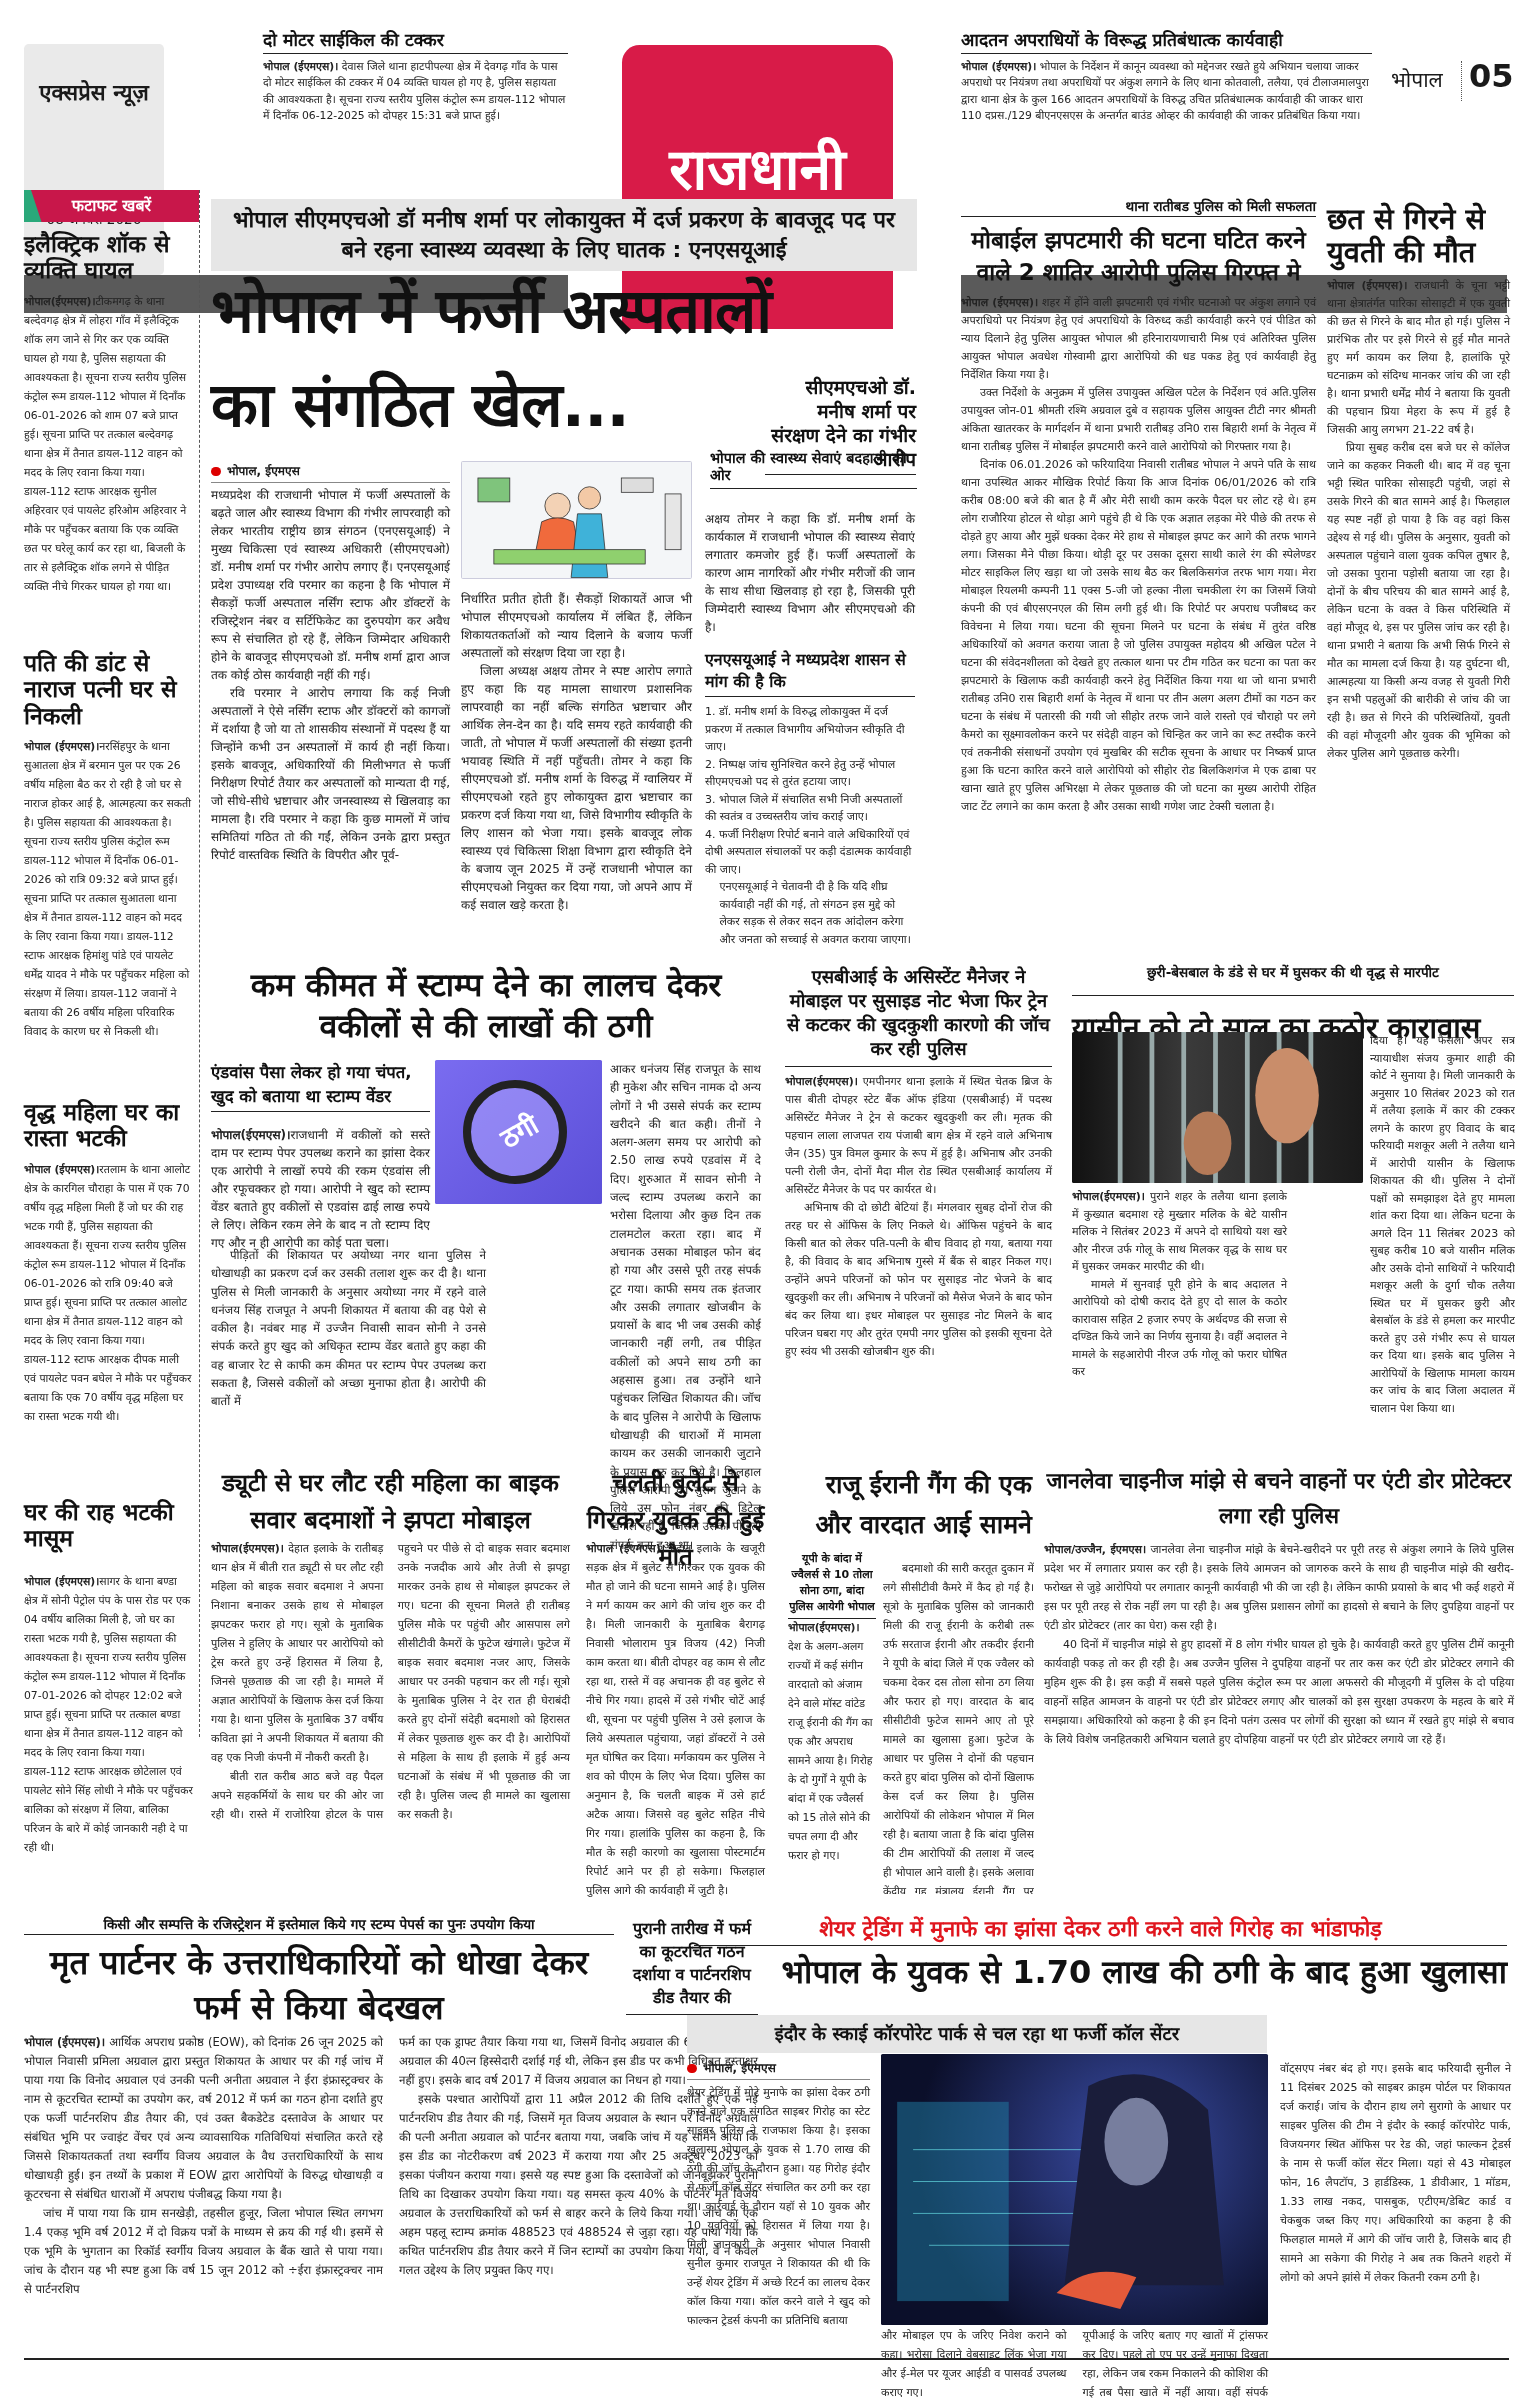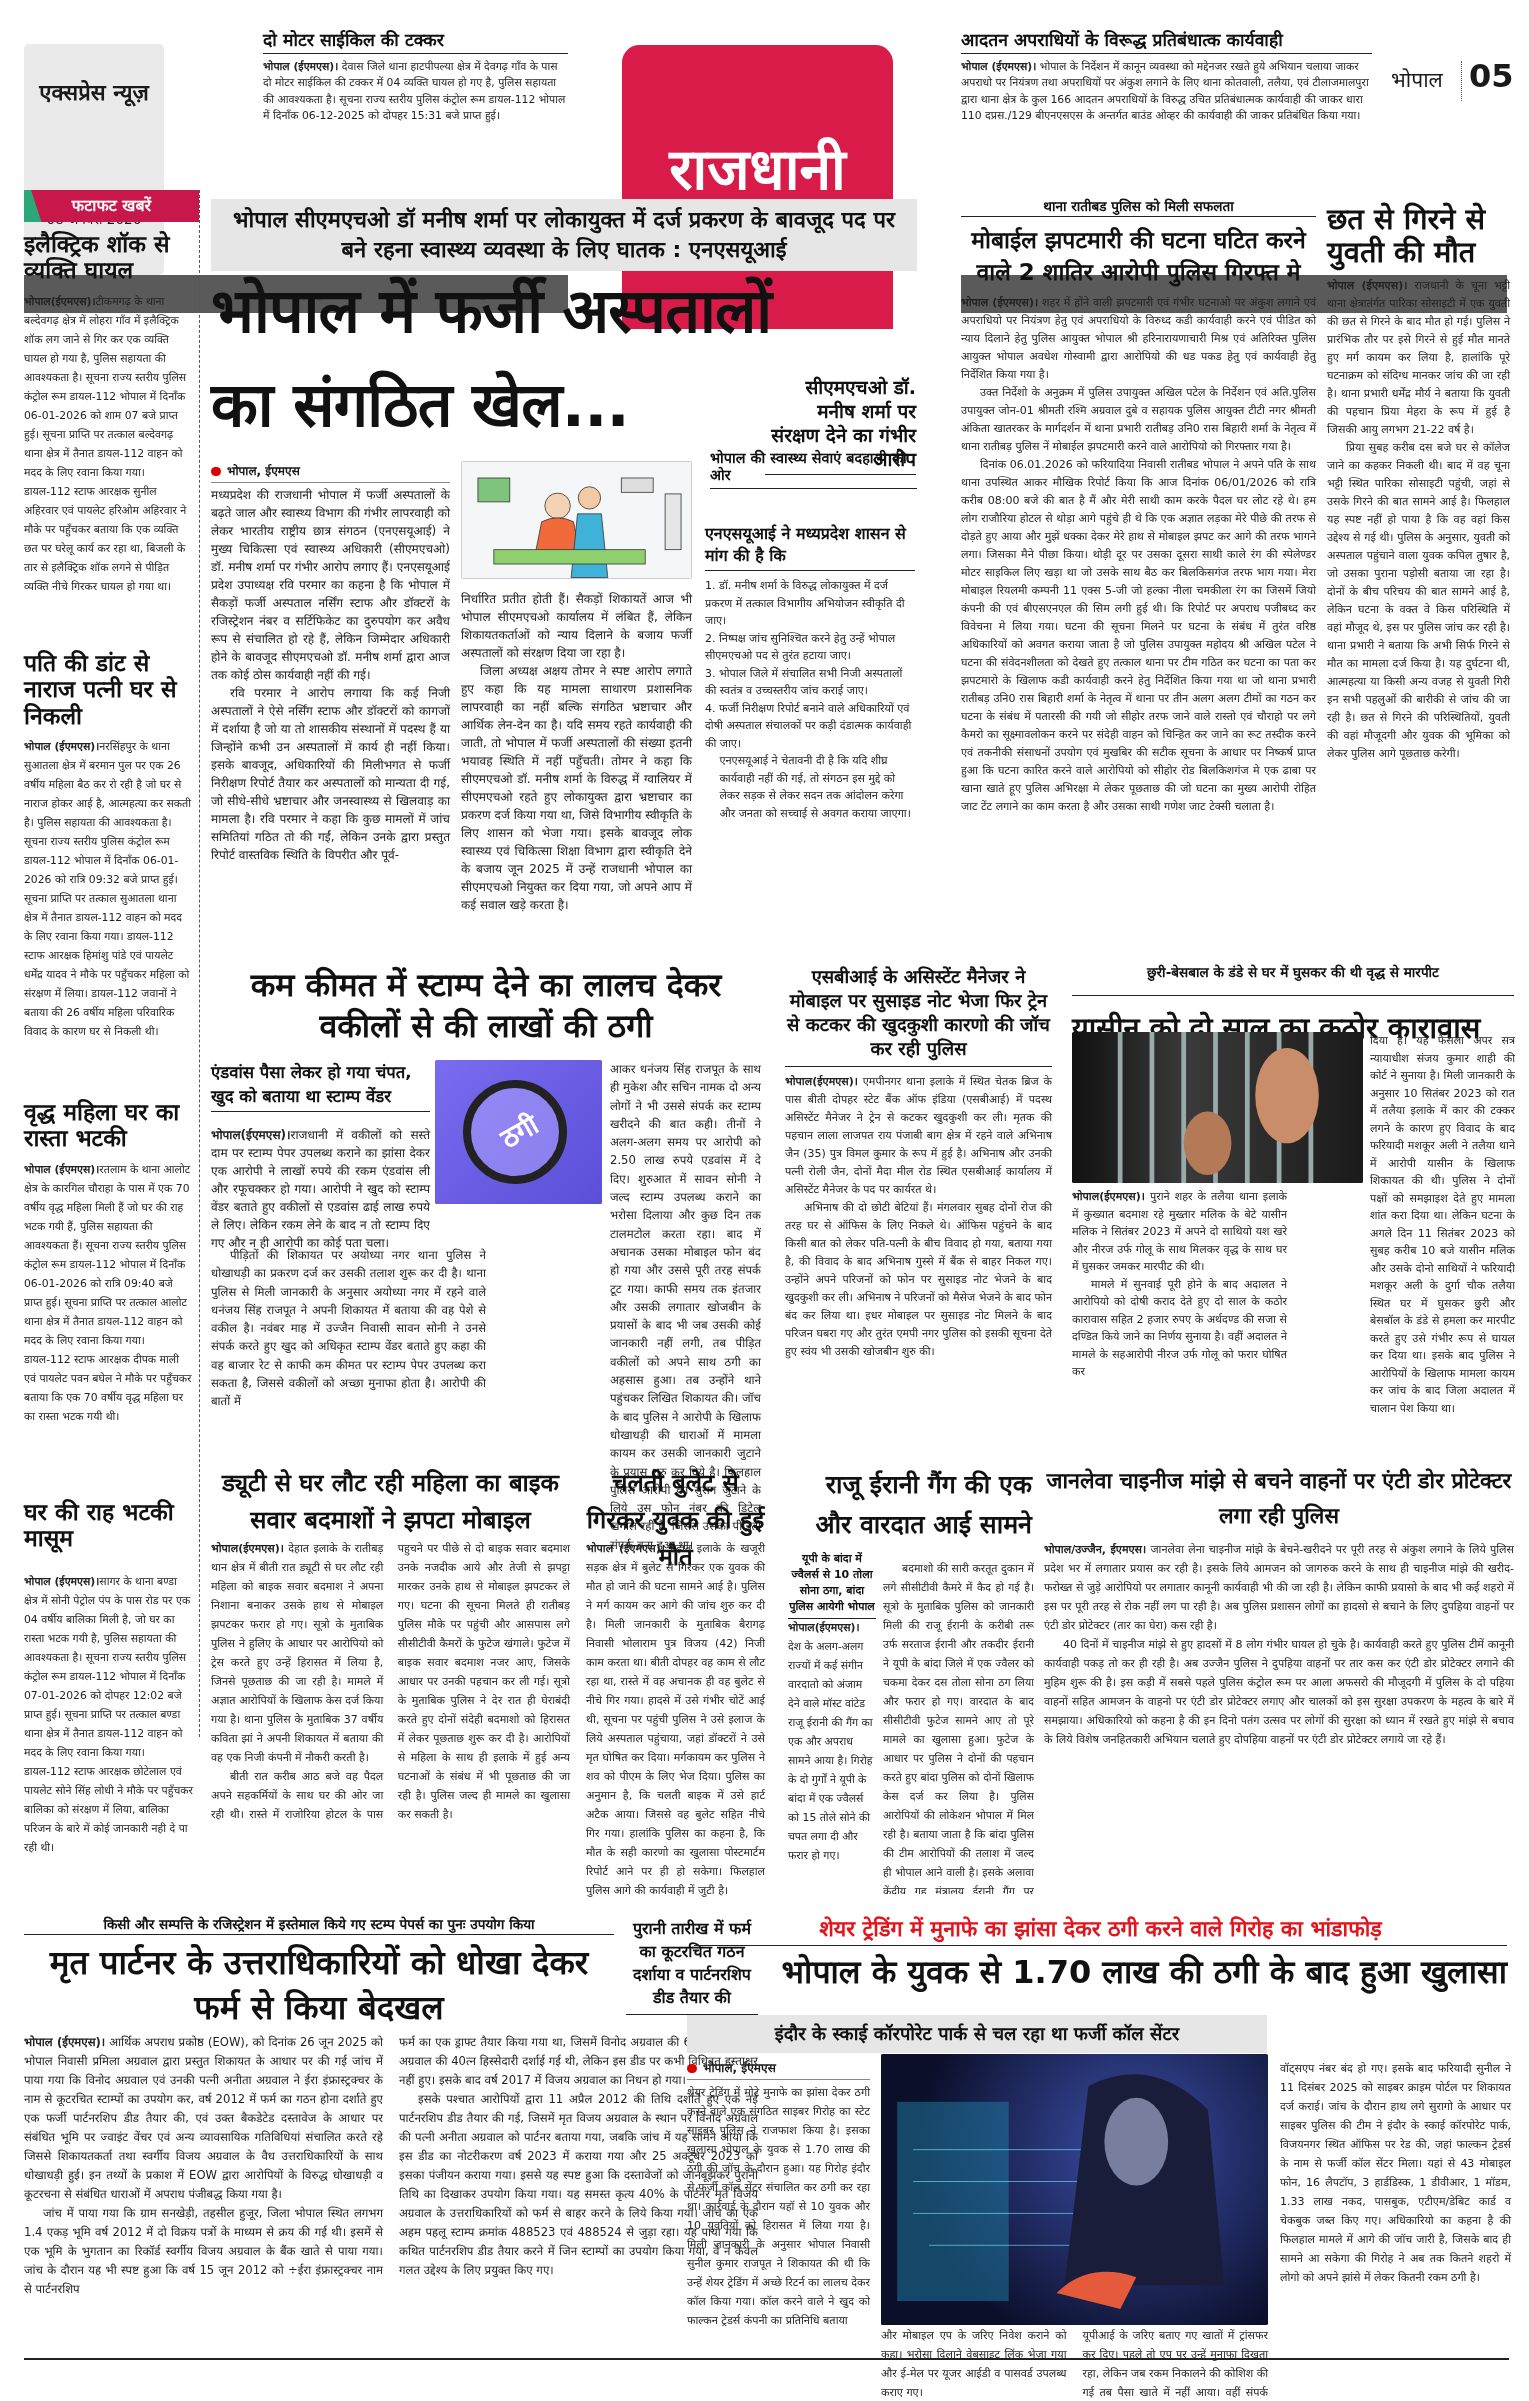--- a/index.html
+++ b/index.html
@@ -104,32 +104,33 @@
 
 <div class="abs txt" style="left:211px;top:486px;width:239px">
   <p>मध्यप्रदेश की राजधानी भोपाल में फर्जी अस्पतालों के बढ़ते जाल और स्वास्थ्य विभाग की गंभीर लापरवाही को लेकर भारतीय राष्ट्रीय छात्र संगठन (एनएसयूआई) ने मुख्य चिकित्सा एवं स्वास्थ्य अधिकारी (सीएमएचओ) डॉ. मनीष शर्मा पर गंभीर आरोप लगाए हैं। एनएसयूआई प्रदेश उपाध्यक्ष रवि परमार का कहना है कि भोपाल में सैकड़ों फर्जी अस्पताल नर्सिंग स्टाफ और डॉक्टरों के रजिस्ट्रेशन नंबर व सर्टिफिकेट का दुरुपयोग कर अवैध रूप से संचालित हो रहे हैं, लेकिन जिम्मेदार अधिकारी होने के बावजूद सीएमएचओ डॉ. मनीष शर्मा द्वारा आज तक कोई ठोस कार्यवाही नहीं की गई।</p>
   <p class="ind">रवि परमार ने आरोप लगाया कि कई निजी अस्पतालों ने ऐसे नर्सिंग स्टाफ और डॉक्टरों को कागजों में दर्शाया है जो या तो शासकीय संस्थानों में पदस्थ हैं या जिन्होंने कभी उन अस्पतालों में कार्य ही नहीं किया। इसके बावजूद, अधिकारियों की मिलीभगत से फर्जी निरीक्षण रिपोर्ट तैयार कर अस्पतालों को मान्यता दी गई, जो सीधे-सीधे भ्रष्टाचार और जनस्वास्थ्य से खिलवाड़ का मामला है। रवि परमार ने कहा कि कुछ मामलों में जांच समितियां गठित तो की गईं, लेकिन उनके द्वारा प्रस्तुत रिपोर्ट वास्तविक स्थिति के विपरीत और पूर्व-</p>
 </div>
 <div class="abs txt" style="left:461px;top:590px;width:231px">
   <p>निर्धारित प्रतीत होती हैं। सैकड़ों शिकायतें आज भी भोपाल सीएमएचओ कार्यालय में लंबित हैं, लेकिन शिकायतकर्ताओं को न्याय दिलाने के बजाय फर्जी अस्पतालों को संरक्षण दिया जा रहा है।</p>
   <p class="ind">जिला अध्यक्ष अक्षय तोमर ने स्पष्ट आरोप लगाते हुए कहा कि यह मामला साधारण प्रशासनिक लापरवाही का नहीं बल्कि संगठित भ्रष्टाचार और आर्थिक लेन-देन का है। यदि समय रहते कार्यवाही की जाती, तो भोपाल में फर्जी अस्पतालों की संख्या इतनी भयावह स्थिति में नहीं पहुँचती। तोमर ने कहा कि सीएमएचओ डॉ. मनीष शर्मा के विरुद्ध में ग्वालियर में सीएमएचओ रहते हुए लोकायुक्त द्वारा भ्रष्टाचार का प्रकरण दर्ज किया गया था, जिसे विभागीय स्वीकृति के लिए शासन को भेजा गया। इसके बावजूद लोक स्वास्थ्य एवं चिकित्सा शिक्षा विभाग द्वारा स्वीकृति देने के बजाय जून 2025 में उन्हें राजधानी भोपाल का सीएमएचओ नियुक्त कर दिया गया, जो अपने आप में कई सवाल खड़े करता है।</p>
 </div>
 <div class="abs" style="left:705px;top:510px;width:210px">
+  <p class="txt">अक्षय तोमर ने कहा कि डॉ. मनीष शर्मा के कार्यकाल में राजधानी भोपाल की स्वास्थ्य सेवाएं लगातार कमजोर हुई हैं। फर्जी अस्पतालों के कारण आम नागरिकों और गंभीर मरीजों की जान के साथ सीधा खिलवाड़ हो रहा है, जिसकी पूरी जिम्मेदारी स्वास्थ्य विभाग और सीएमएचओ की है।</p>
   <div class="hl" style="font-size:16px;line-height:22px;margin:12.8px 0 6.4px;padding-bottom:3.2px;border-bottom:1.6px solid #222">एनएसयूआई ने मध्यप्रदेश शासन से मांग की है कि</div>
   <div class="txt" style="text-align:left;font-size:11px;line-height:17.5px">
     <div>1. डॉ. मनीष शर्मा के विरुद्ध लोकायुक्त में दर्ज प्रकरण में तत्काल विभागीय अभियोजन स्वीकृति दी जाए।</div>
     <div>2. निष्पक्ष जांच सुनिश्चित करने हेतु उन्हें भोपाल सीएमएचओ पद से तुरंत हटाया जाए।</div>
     <div>3. भोपाल जिले में संचालित सभी निजी अस्पतालों की स्वतंत्र व उच्चस्तरीय जांच कराई जाए।</div>
     <div>4. फर्जी निरीक्षण रिपोर्ट बनाने वाले अधिकारियों एवं दोषी अस्पताल संचालकों पर कड़ी दंडात्मक कार्यवाही की जाए।</div>
     <div style="padding-left:14.4px">एनएसयूआई ने चेतावनी दी है कि यदि शीघ्र कार्यवाही नहीं की गई, तो संगठन इस मुद्दे को लेकर सड़क से लेकर सदन तक आंदोलन करेगा और जनता को सच्चाई से अवगत कराया जाएगा।</div>
   </div>
 </div>
 
 <div class="abs" style="left:961px;top:199px;width:355px">
-  <div class="hl" style="font-size:13.6px;text-align:center;padding-bottom:1.6px;border-bottom:1.6px solid #222">थाना रातीबड पुलिस को मिली सफलता</div>
+  <div class="hl" style="font-size:13.6px;text-align:right;padding-bottom:1.6px;border-bottom:1.6px solid #222">थाना रातीबड पुलिस को मिली सफलता</div>
   <div class="hl" style="font-size:23px;text-align:center;line-height:32px;margin:6.4px 0">मोबाईल झपटमारी की घटना घटित करने वाले 2 शातिर आरोपी पुलिस गिरफ्त मे</div>
   <div class="txt" style="font-size:11px;line-height:18px">
     <p><b>भोपाल (ईएमएस)।</b> <span>शहर में होंने वाली झपटमारी एवं गंभीर घटनाओ पर अंकुश लगाने एवं अपराधियो पर नियंत्रण हेतु एवं अपराधियो के विरुध्द कडी कार्यवाही करने एवं पीडित को न्याय दिलाने हेतु पुलिस आयुक्त भोपाल श्री हरिनारायणाचारी मिश्र एवं अतिरिक्त पुलिस आयुक्त भोपाल अवधेश गोस्वामी द्वारा आरोपियो की धड पकड हेतु एवं कार्यवाही हेतु निर्देशित किया गया है।</span></p>
     <p class="ind">उक्त निर्देशो के अनुक्रम में पुलिस उपायुक्त अखिल पटेल के निर्देशन एवं अति.पुलिस उपायुक्त जोन-01 श्रीमती रश्मि अग्रवाल दुबे व सहायक पुलिस आयुक्त टीटी नगर श्रीमती अंकिता खातरकर के मार्गदर्शन में थाना प्रभारी रातीबड़ उनि0 रास बिहारी शर्मा के नेतृत्व में थाना रातीबड़ पुलिस नें मोबाईल झपटमारी करने वाले आरोपियो को गिरफ्तार गया है।</p>
     <p class="ind">दिनांक 06.01.2026 को फरियादिया निवासी रातीबड भोपाल ने अपने पति के साथ थाना उपस्थित आकर मौखिक रिपोर्ट किया कि आज दिनांक 06/01/2026 को रात्रि करीब 08:00 बजे की बात है मैं और मेरी साथी काम करके पैदल घर लोट रहे थे। हम लोग राजौरिया होटल से थोड़ा आगे पहुंचे ही थे कि एक अज्ञात लड़का मेरे पीछे की तरफ से दोड़ते हुए आया और मुझें धक्का देकर मेरे हाथ से मोबाइल झपट कर आगे की तरफ भागने लगा। जिसका मैने पीछा किया। थोड़ी दूर पर उसका दूसरा साथी काले रंग की स्पेलेण्डर मोटर साइकिल लिए खड़ा था जो उसके साथ बैठ कर बिलकिसगंज तरफ भाग गया। मेरा मोबाइल रियलमी कम्पनी 11 एक्स 5-जी जो हल्का नीला चमकीला रंग का जिसमें जियो कंपनी की एवं बीएसएनएल की सिम लगी हुई थी। कि रिपोर्ट पर अपराध पजीबध्द कर विवेचना मे लिया गया। घटना की सूचना मिलने पर घटना के संबंध में तुरंत वरिष्ठ अधिकारियों को अवगत कराया जाता है जो पुलिस उपायुक्त महोदय श्री अखिल पटेल ने घटना की संवेदनशीलता को देखते हुए तत्काल थाना पर टीम गठित कर घटना का पता कर झपटमारो के खिलाफ कडी कार्यवाही करने हेतु निर्देशित किया गया था जो थाना प्रभारी रातीबड़ उनि0 रास बिहारी शर्मा के नेतृत्व में थाना पर तीन अलग अलग टीमों का गठन कर घटना के संबंध में पतारसी की गयी जो सीहोर तरफ जाने वाले रास्तो एवं चौराहो पर लगे कैमरो का सूक्ष्मावलोकन करने पर संदेही वाहन को चिन्हित कर जाने का रूट तस्दीक करने एवं तकनीकी संसाधनों उपयोग एवं मुखबिर की सटीक सूचना के आधार पर निष्कर्ष प्राप्त हुआ कि घटना कारित करने वाले आरोपियो को सीहोर रोड बिलकिशगंज मे एक ढाबा पर खाना खाते हूए पुलिस अभिरक्षा मे लेकर पूछताछ की जो घटना का मुख्य आरोपी रोहित जाट टेंट लगाने का काम करता है और उसका साथी गणेश जाट टेक्सी चलाता है।</p>
   </div>
 </div>
 
 <div class="abs" style="left:1327px;top:203px;width:183px">
   <div class="hl" style="font-size:29px;line-height:33px;margin-bottom:8px">छत से गिरने से युवती की मौत</div>

